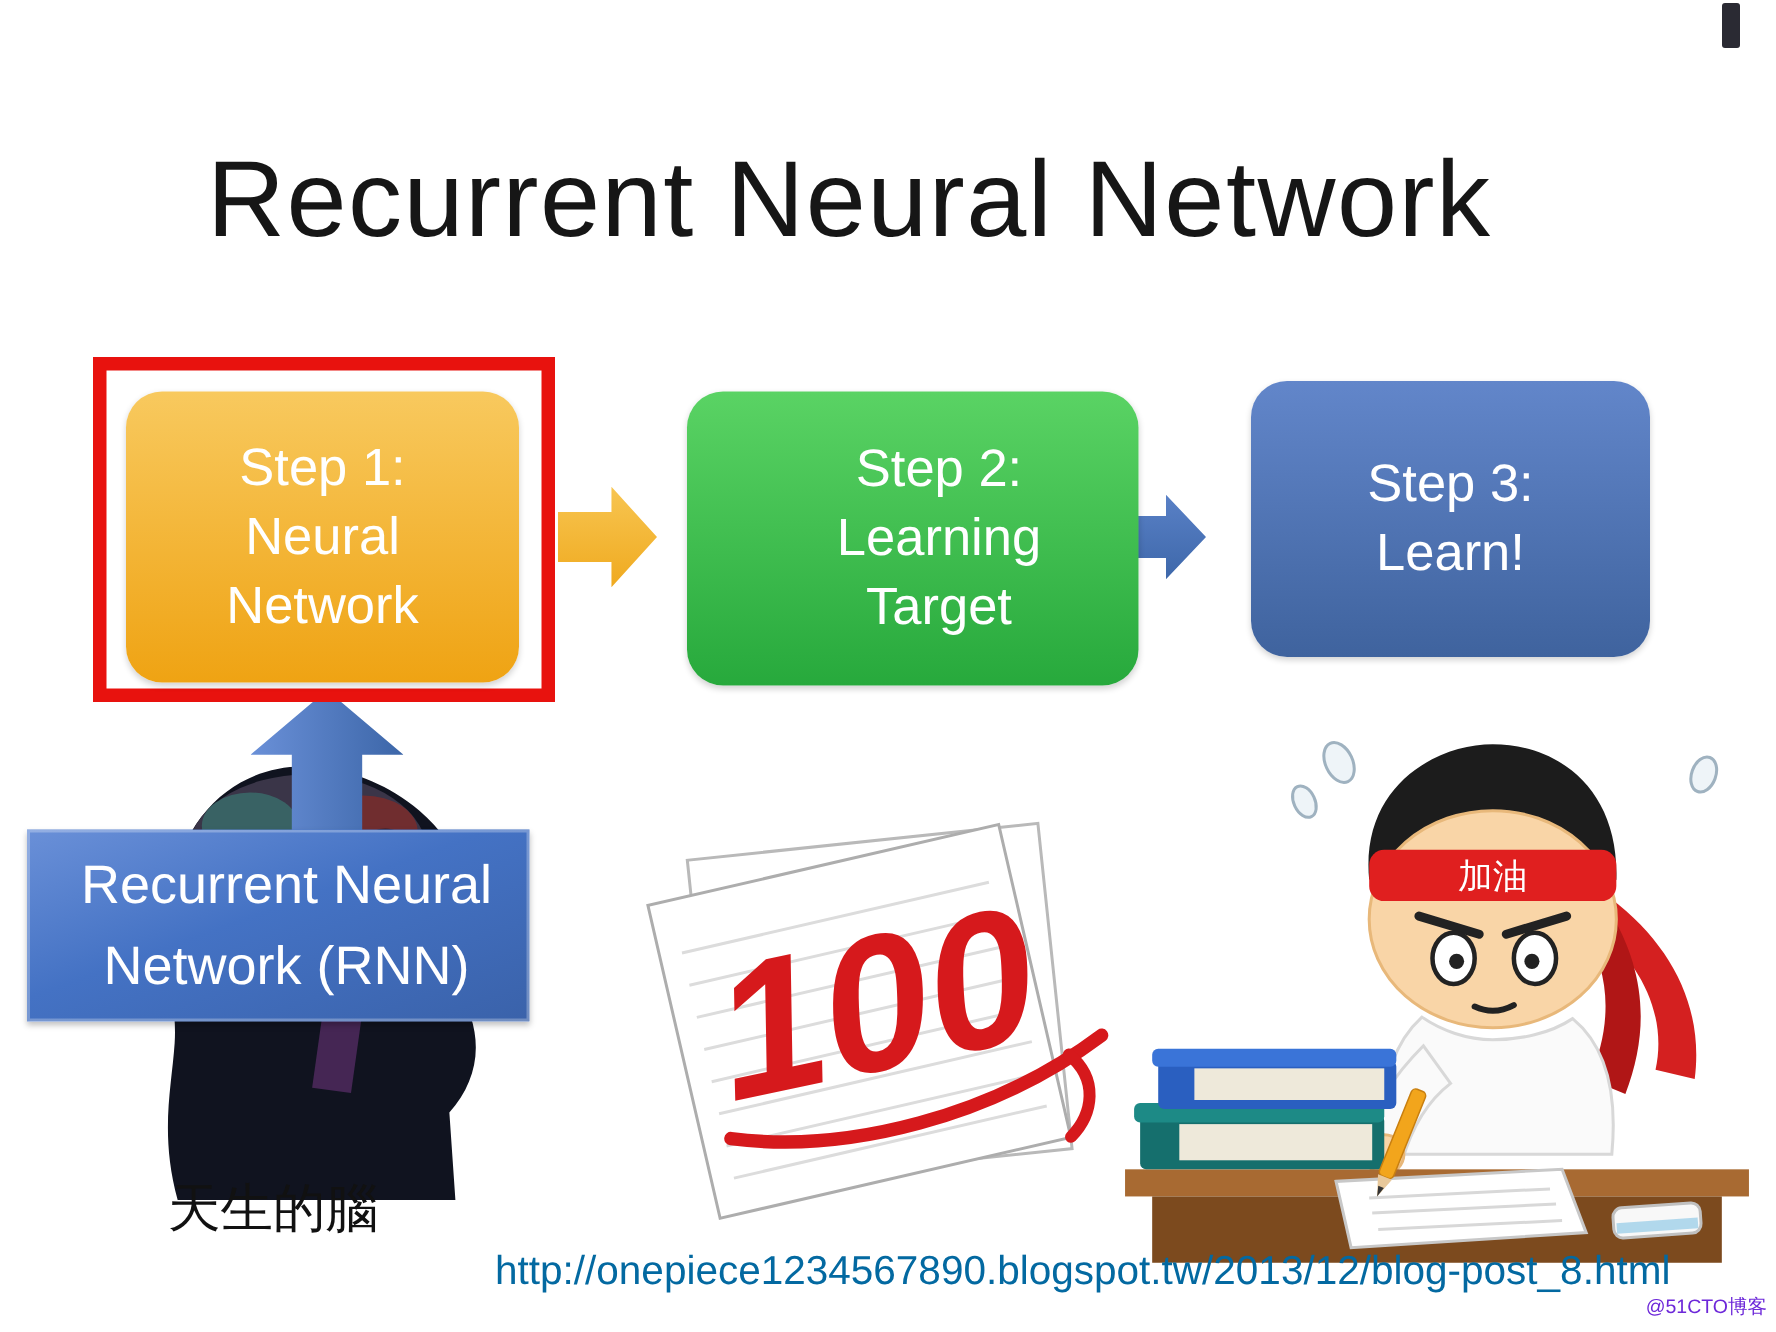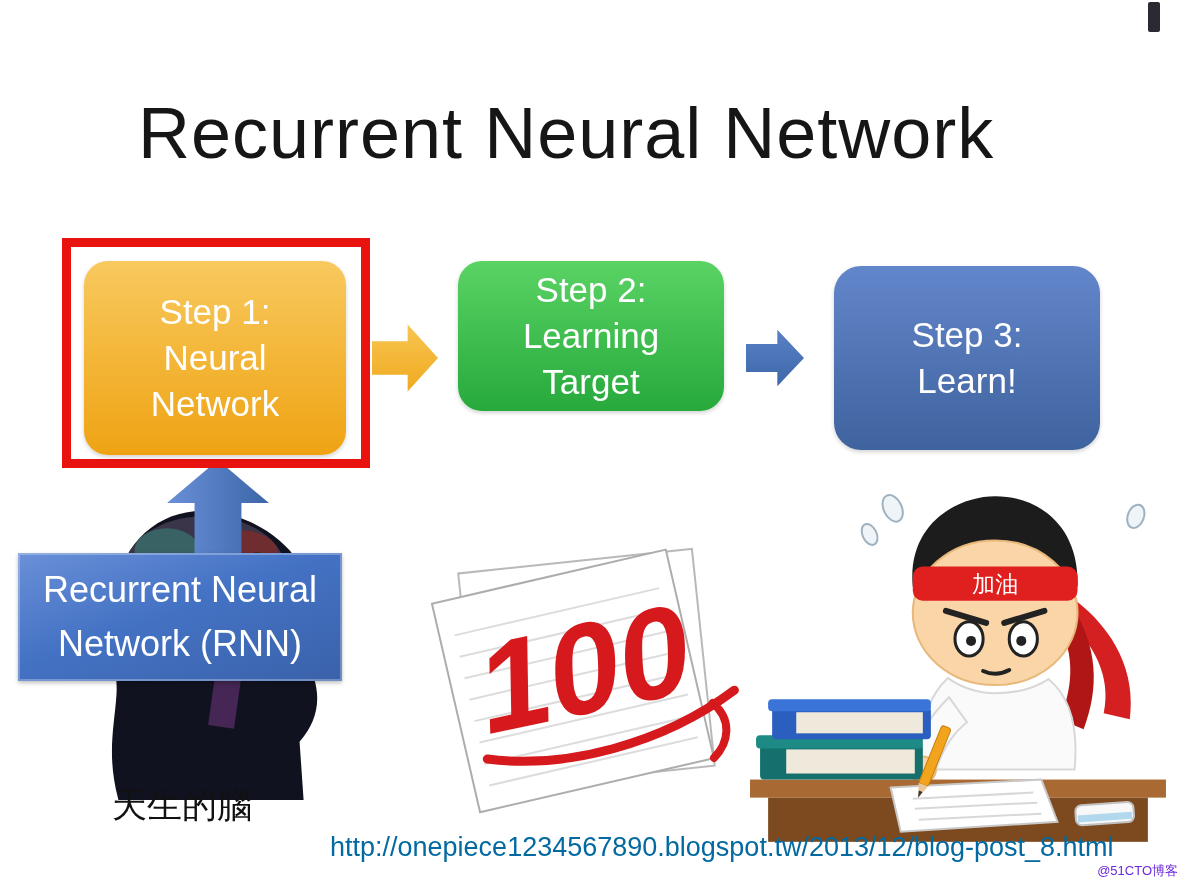--- a/index.html
+++ b/index.html
@@ -14,40 +14,40 @@
   .red-frame{
     position:absolute;left:62px;top:238px;width:308px;height:230px;
     border:9px solid #e8120e;box-sizing:border-box;z-index:3;
   }
   .step-box{
     position:absolute;border-radius:24px;display:flex;align-items:center;justify-content:center;
     color:#ffffff;font-size:35px;text-align:center;white-space:pre-line;line-height:1.32;
     box-shadow:0 2px 4px rgba(0,0,0,0.18);z-index:3;
   }
   #step1{left:84px;top:261px;width:262px;height:194px;background:linear-gradient(180deg,#f8c95e,#efa313);}
-  #step2{left:458px;top:261px;width:266px;height:150px;background:linear-gradient(180deg,#5ad364,#27a93c);}
-  #step3{left:834px;top:266px;width:266px;height:184px;background:linear-gradient(180deg,#6286ca,#3f639e);border-radius:27px;}
+  #step2{left:458px;top:261px;width:266px;height:196px;background:linear-gradient(180deg,#5ad364,#27a93c);padding-left:35px;}
+  #step3{left:834px;top:254px;width:266px;height:184px;background:linear-gradient(180deg,#6286ca,#3f639e);}
   .arrow-right{
     position:absolute;z-index:2;
     clip-path:polygon(0% 28%, 54% 28%, 54% 6%, 100% 50%, 54% 94%, 54% 72%, 0% 72%);
   }
   #arrow1{left:372px;top:320px;width:66px;height:76px;background:linear-gradient(180deg,#f8c755,#efa81c);}
   #arrow2{left:746px;top:326px;width:58px;height:64px;background:linear-gradient(180deg,#5b82c8,#3c66a8);}
   .arrow-up{
     position:absolute;left:167px;top:460px;width:102px;height:98px;z-index:2;
     background:linear-gradient(90deg,#6a90d8,#3c66a8);
     clip-path:polygon(50% 0%, 100% 44%, 73% 44%, 73% 100%, 27% 100%, 27% 44%, 0% 44%);
   }
   .head-art{position:absolute;left:66px;top:478px;width:282px;height:322px;z-index:1;}
   .rnn-box{
     position:absolute;left:18px;top:553px;width:324px;height:128px;z-index:4;
     background:linear-gradient(160deg,#6a90d8 0%, #4472c4 45%, #3a62aa 100%);
     box-shadow:inset 0 0 0 2px rgba(255,255,255,0.28), 0 2px 4px rgba(0,0,0,0.25);
     display:flex;align-items:center;justify-content:center;color:#ffffff;
-    font-size:36px;text-align:center;white-space:pre-line;line-height:1.5;
+    font-size:36px;text-align:center;white-space:pre-line;line-height:1.5;padding-left:11px;
   }
   .caption{position:absolute;left:112px;top:782px;font-size:35px;color:#111;z-index:5;text-align:right;}
   .score-art{position:absolute;left:408px;top:542px;width:360px;height:275px;z-index:1;}
   .student-art{position:absolute;left:742px;top:480px;width:432px;height:362px;z-index:1;}
   .url{position:absolute;left:330px;top:832px;font-size:27px;color:#0369a1;z-index:6;}
   .watermark{position:absolute;right:6px;top:862px;font-size:13px;color:#6d28d9;z-index:6;}
   .corner-mark{position:absolute;right:24px;top:2px;width:12px;height:30px;background:#2a2a33;border-radius:2px;z-index:6;}
   svg text{font-family:"Liberation Sans", sans-serif;}
 </style>
 </head>

